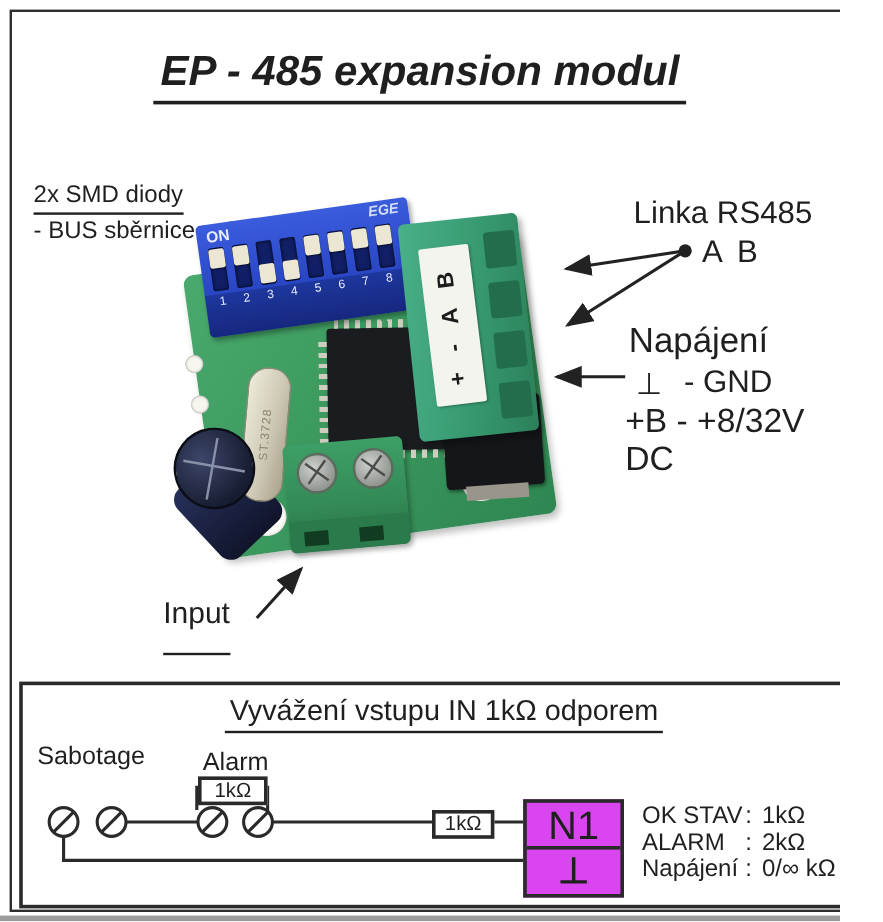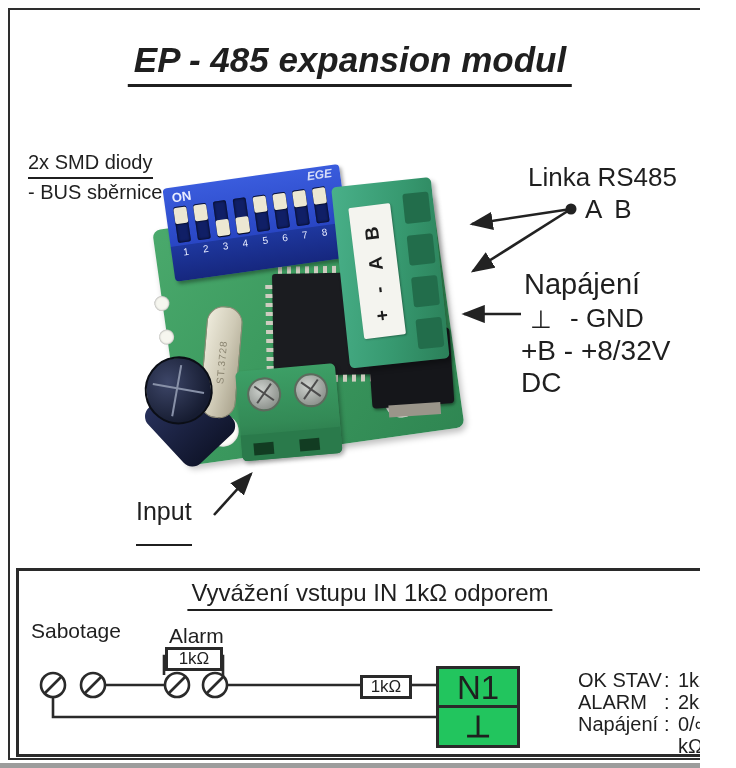--- a/index.html
+++ b/index.html
@@ -32,27 +32,27 @@
   
   .balance-box{left:16px;top:568px;width:702px;height:183px;border:3px solid #2a2a2a;}
   .balance-title{left:50%;top:8px;transform:translateX(-50%);font-size:24px;white-space:nowrap;
     border-bottom:2px solid #1f1f1f;padding:0 4px 2px 4px;}
   .sabotage-label{left:12px;top:48px;font-size:21px;}
   .alarm-label{left:150px;top:53px;font-size:21px;}
   .resistor{border:3px solid #2a2a2a;background:#fff;display:flex;align-items:center;justify-content:center;
     font-size:17px;z-index:6;}
   .alarm-resistor{left:146px;top:76px;width:52px;height:18px;}
   .series-resistor{left:341px;top:104px;width:46px;height:18px;}
-  .n1-box{left:417px;top:95px;width:78px;height:76px;border:3px solid #2a2a2a;z-index:6;background:#22c55e;}
+  .n1-box{left:417px;top:95px;width:78px;height:76px;border:3px solid #2a2a2a;z-index:6;background:#d946ef;}
   .n1-top{height:36px;border-bottom:3px solid #2a2a2a;display:flex;align-items:center;justify-content:center;
     font-size:33px;line-height:33px;}
   .n1-bottom{height:37px;display:flex;align-items:center;justify-content:center;
     font-size:30px;font-weight:bold;line-height:30px;}
   .status-block{left:516px;top:98px;font-size:20px;line-height:22px;}
-  .status-row{display:grid;grid-template-columns:86px 14px auto;margin-left:43px;}
+  .status-row{display:grid;grid-template-columns:86px 14px auto;}
 
   
   .photo{left:138px;top:158px;width:336px;height:322px;}
   .photo-rot{position:absolute;inset:0;transform:rotate(-8deg);transform-origin:50% 50%;}
   .pcb{left:28px;top:52px;width:282px;height:238px;border-radius:8px;
     background:linear-gradient(135deg,#4aa96c 0%,#3c9a5f 45%,#2f8652 100%);
     box-shadow:2px 4px 6px rgba(0,0,0,0.25);}
   .hole{background:#fdfdf8;border-radius:50%;box-shadow:inset 0 0 3px rgba(0,0,0,.25);}
   .hole-a{left:236px;top:58px;width:30px;height:30px;}
   .hole-bl{left:54px;top:244px;width:32px;height:32px;}

